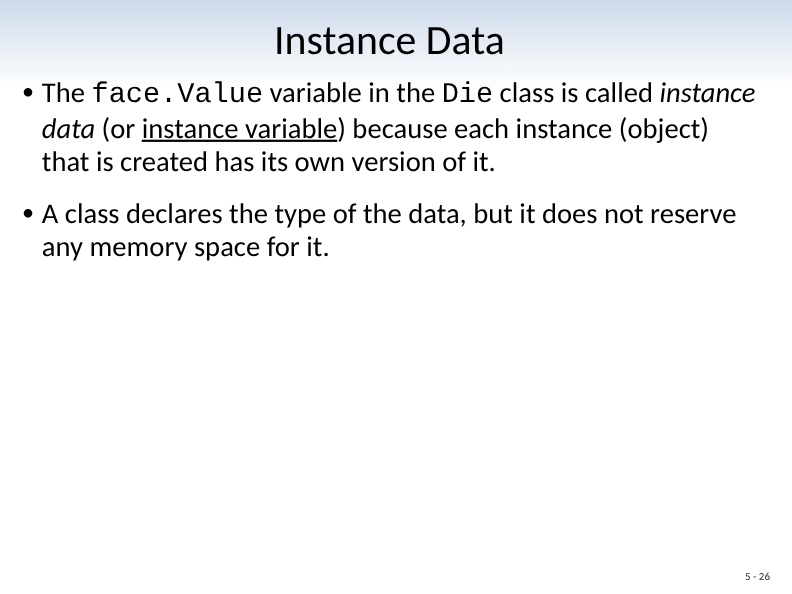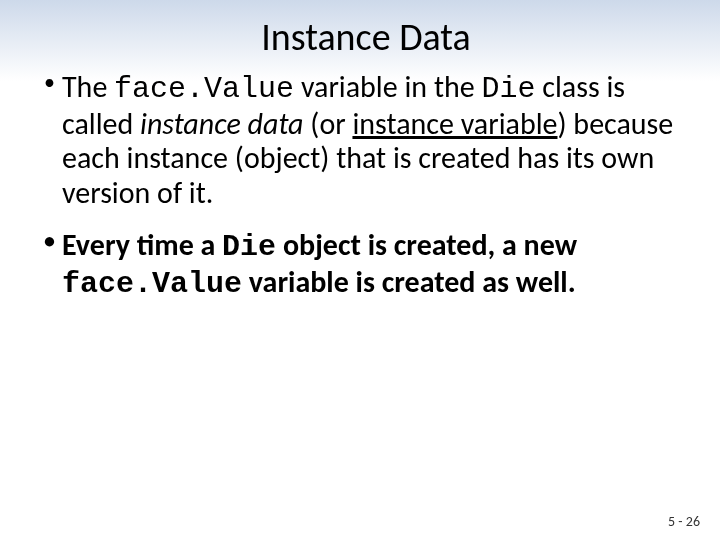--- a/index.html
+++ b/index.html
@@ -8,38 +8,38 @@
     width: 720px;
     height: 540px;
     font-family: Calibri, "Segoe UI", Arial, sans-serif;
     color: #000;
   }
   .slide {
     width: 720px;
     height: 540px;
     background: linear-gradient(to bottom, #cdd9ea 0%, #ffffff 15%, #ffffff 100%);
     box-sizing: border-box;
-    padding: 14px 28px 10px 40px;
+    padding: 14px 28px 10px 16px;
     position: relative;
   }
   .title {
     text-align: center;
     font-size: 38px;
     font-weight: 400;
     margin: 0 0 10px 0;
   }
   ul.bullets {
     list-style: none;
     padding: 0;
     margin: 0;
   }
   ul.bullets > li {
     position: relative;
     padding-left: 22px;
-    font-size: 30px;
+    font-size: 26px;
     line-height: 1.15;
     margin-bottom: 18px;
   }
   ul.bullets > li::before {
     content: "•";
     position: absolute;
     left: 4px;
     top: 0;
     font-size: 22px;
   }
@@ -48,39 +48,37 @@
   }
   .mono {
     font-family: "Courier New", Courier, monospace;
   }
   .it { font-style: italic; }
   .u { text-decoration: underline; }
   .page-num {
     position: absolute;
     right: 20px;
     bottom: 10px;
-    font-size: 14px;
+    font-size: 10px;
     color: #333;
   }
 </style>
 </head>
 <body>
 
 <div class="slide">
 
   <h1 class="title">Instance Data</h1>
 
   <ul class="bullets">
 
     <li>
       <span>The </span><span class="mono">face.Value</span><span> variable in the </span><span class="mono">Die</span><span> class is called </span><span class="it">instance data</span><span> (or </span><span class="u">instance variable</span><span>) because each instance (object) that is created has its own version of it.</span>
     </li>
 
+    <li>A class declares the type of the data, but it does not reserve any memory space for it.</li>
 
-    <li class="bold-line">
-      <span>Every time a </span><span class="mono">Die</span><span> object is created, a new </span><span class="mono">face.Value</span><span> variable is created as well.</span>
-    </li>
 
 
   </ul>
 
   <div class="page-num">5 - 26</div>
 </div>
 
 </body></html>

